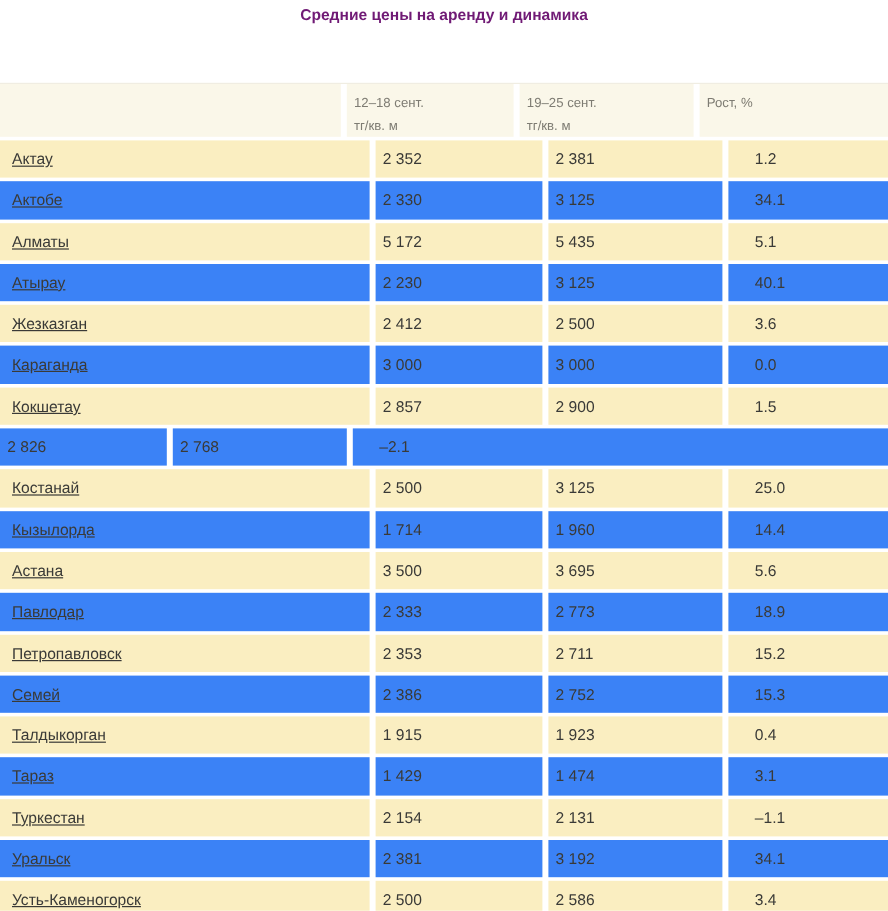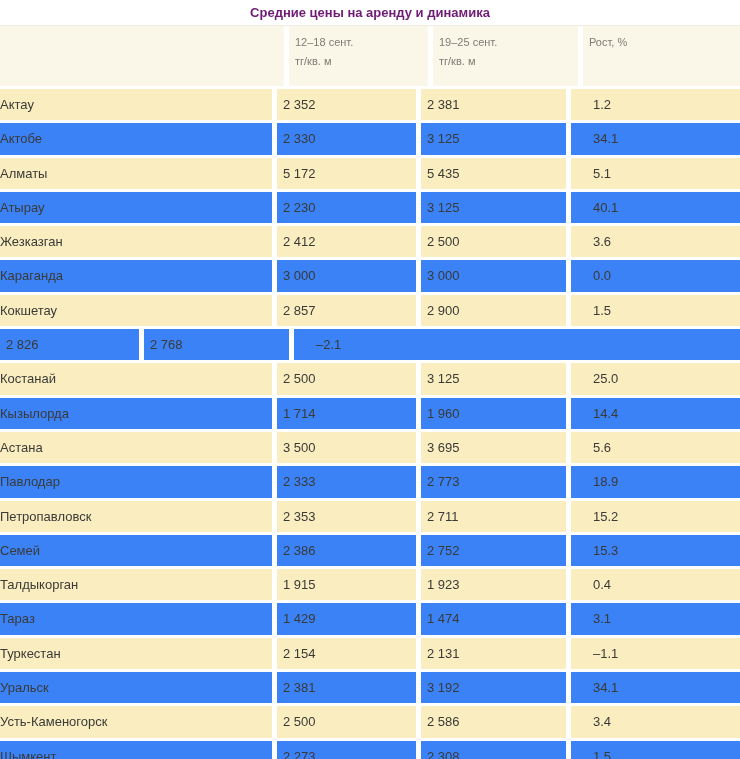--- a/index.html
+++ b/index.html
@@ -10,44 +10,45 @@
   }
   .page { width:740px; height:759px; overflow:hidden; }
 
   .title-bar {
     height:25px;
     display:flex; align-items:center; justify-content:center;
     font-size:13px; font-weight:bold; color:#701a75;
   }
 
   .header-row {
-    display:flex; height:61px;
+    display:flex; height:45px;
     border-top:1px solid #f0ede2;
     box-sizing:border-box;
+    margin-top:44px;
   }
   .hcell {
     background:#faf7e9;
     box-sizing:border-box;
     padding:7px 0 0 6px;
     font-size:11px; line-height:19px; color:#7e7c73;
     white-space:pre;
   }
   .hcell.c0 { width:284px; margin-right:5px; }
   .hcell.c1 { width:139px; margin-right:5px; }
   .hcell.c2 { width:145px; margin-right:5px; }
   .hcell.c3 { flex:1; }
 
   .rows { }
   .row { display:flex; height:31.3px; margin-top:3px; }
   .cell {
     box-sizing:border-box;
     font-size:13px; line-height:31.3px; color:#3a3a37;
     white-space:pre; overflow:hidden;
   }
-  .cell.c0 { width:272px; margin-right:5px; }
+  .cell.c0 { width:308px; padding-left:10px; margin-right:5px;text-decoration:underline; }
   .cell.c1 { width:139px; padding-left:6px;  margin-right:5px; }
   .cell.c2 { width:145px; padding-left:6px;  margin-right:5px; }
   .cell.c3 { flex:1;      padding-left:22px; }
   .row.odd  .cell { background:#faeec1; }
   .row.even .cell { background:#3b82f6; }
 
   .bottom-strip { height:8px; margin-top:3px; background:#faeec1; }
 </style>
 </head>
 <body>

